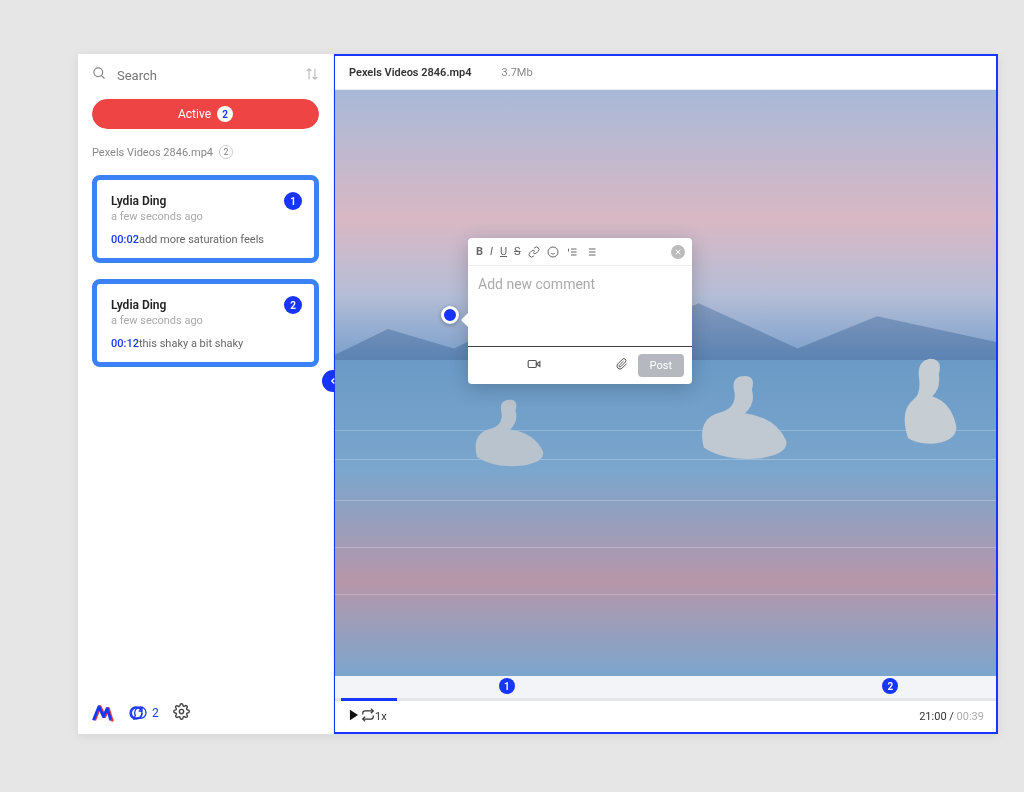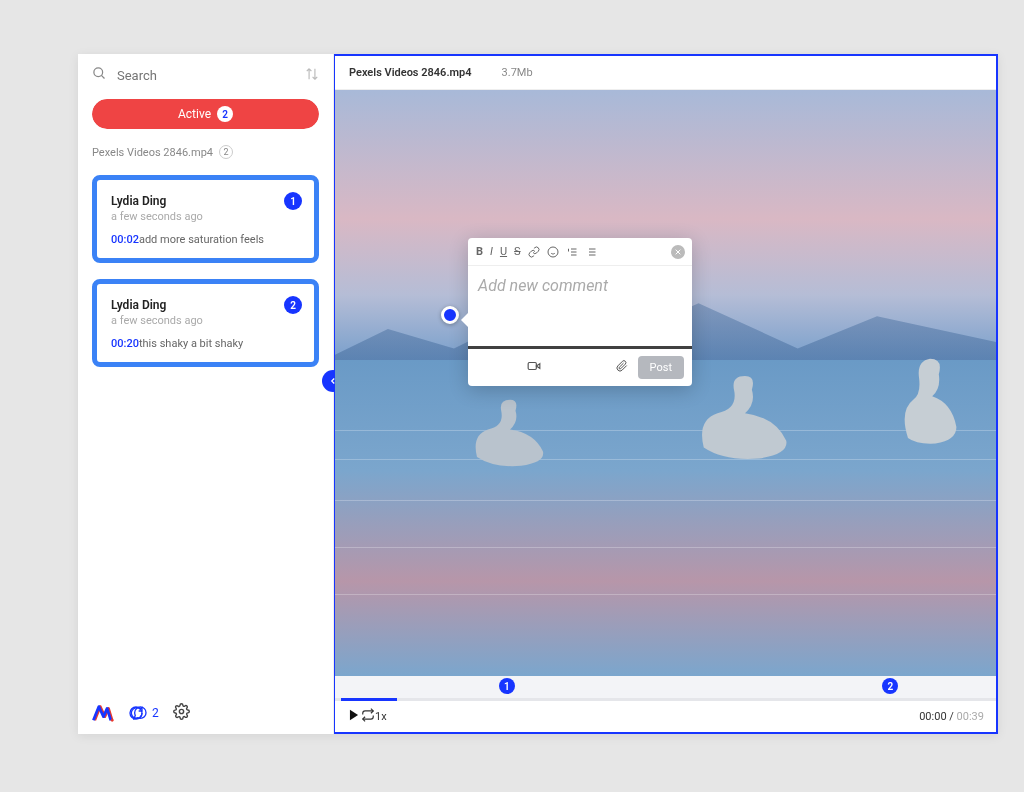--- a/index.html
+++ b/index.html
@@ -203,30 +203,29 @@
 .popover-close {
   position: absolute;
   right: 7px; top: 7px;
   width: 14px; height: 14px;
   background: #bbb;
   border-radius: 50%;
   display:flex;align-items:center;justify-content:center;
 }
 .popover-body {
   padding: 10px 10px 44px;
-  font-size: 16px;
+  font-size: 14px;
   color: #aaa;
-  font-style: italic;
   min-height: 80px;
 }
 .popover-footer {
   display: flex;
   gap: 10px;
   padding: 7px 8px;
-  border-top: 3px solid #404040;
+  border-top: 1px solid #404040;
   align-items: center;
   justify-content: flex-end;
 }
 .popover-footer .icn { color: #555; cursor: pointer; }
 .post-btn {
   background: #b5b8be;
   color: #fff;
   border: none;
   border-radius: 4px;
   padding: 5px 12px;
@@ -312,21 +311,21 @@
       <div class="card-body">
         <span class="card-ts">00:02</span><span>add more saturation feels</span>
       </div>
       <span class="card-num">1</span>
     </div>
 
     <div class="card">
       <div class="card-author">Lydia Ding</div>
       <div class="card-time">a few seconds ago</div>
       <div class="card-body">
-        <span class="card-ts">00:20</span><span>this shaky a bit shaky</span>
+        <span class="card-ts">00:12</span><span>this shaky a bit shaky</span>
       </div>
       <span class="card-num">2</span>
     </div>
 
     <div class="sidebar-footer">
       <span class="logo">
         <svg width="22" height="22" viewBox="0 0 24 24">
             <path d="M3 20 L9 5 L14 16 L18 7 L22 20" fill="none" stroke="#e8382d" stroke-width="3" stroke-linejoin="round"></path>
             <path d="M3 20 L9 5 L14 16 L18 7 L22 20" fill="none" stroke="#1735ff" stroke-width="3" stroke-linejoin="round" transform="translate(-1.5,0)"></path>
             <circle cx="22" cy="20" r="1.5" fill="#e8382d"></circle>
@@ -467,17 +466,17 @@
             <polygon points="5 3 19 12 5 21 5 3"></polygon>
           </svg></span>
       <span><svg width="14" height="14" viewBox="0 0 24 24" fill="none" stroke="#333" stroke-width="2">
             <polyline points="17 1 21 5 17 9"></polyline>
             <path d="M3 11V9a4 4 0 0 1 4-4h14"></path>
             <polyline points="7 23 3 19 7 15"></polyline>
             <path d="M21 13v2a4 4 0 0 1-4 4H3"></path>
           </svg></span>
       <span>1x</span>
       <span class="time">
-        <span>00:00</span> / <span class="total">00:39</span>
+        <span>21:00</span> / <span class="total">00:39</span>
       </span>
     </div>
   </main>
 </div>
 
 </body></html>

